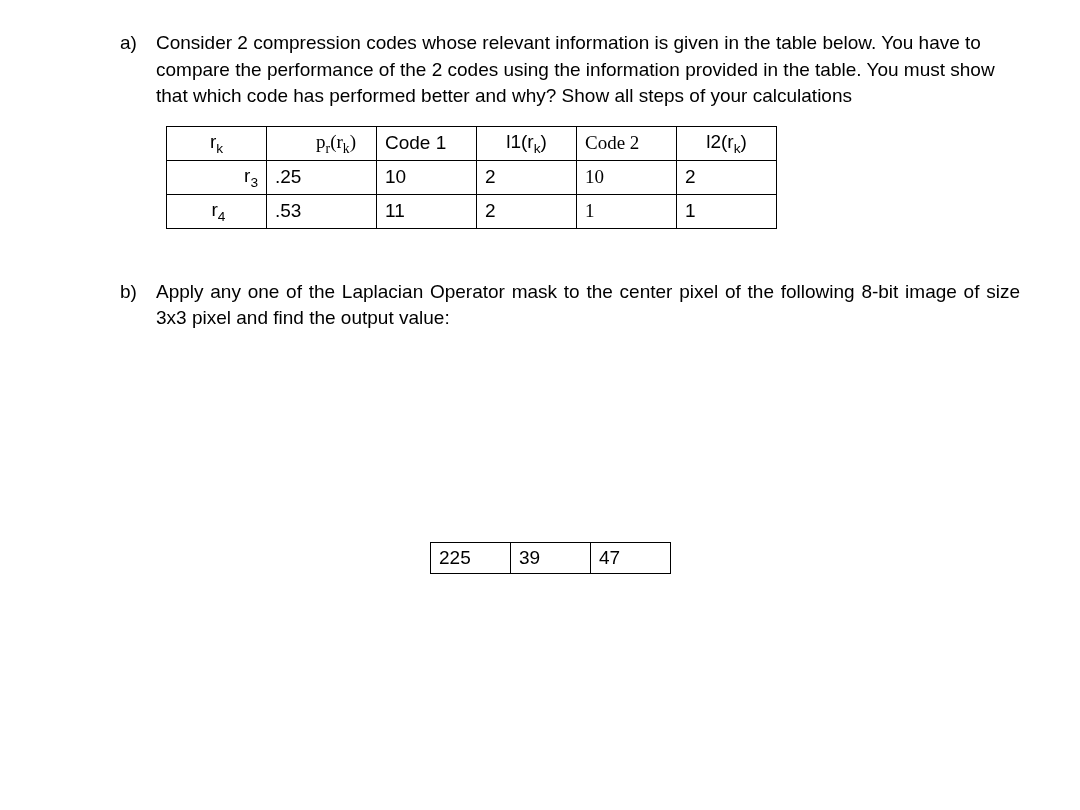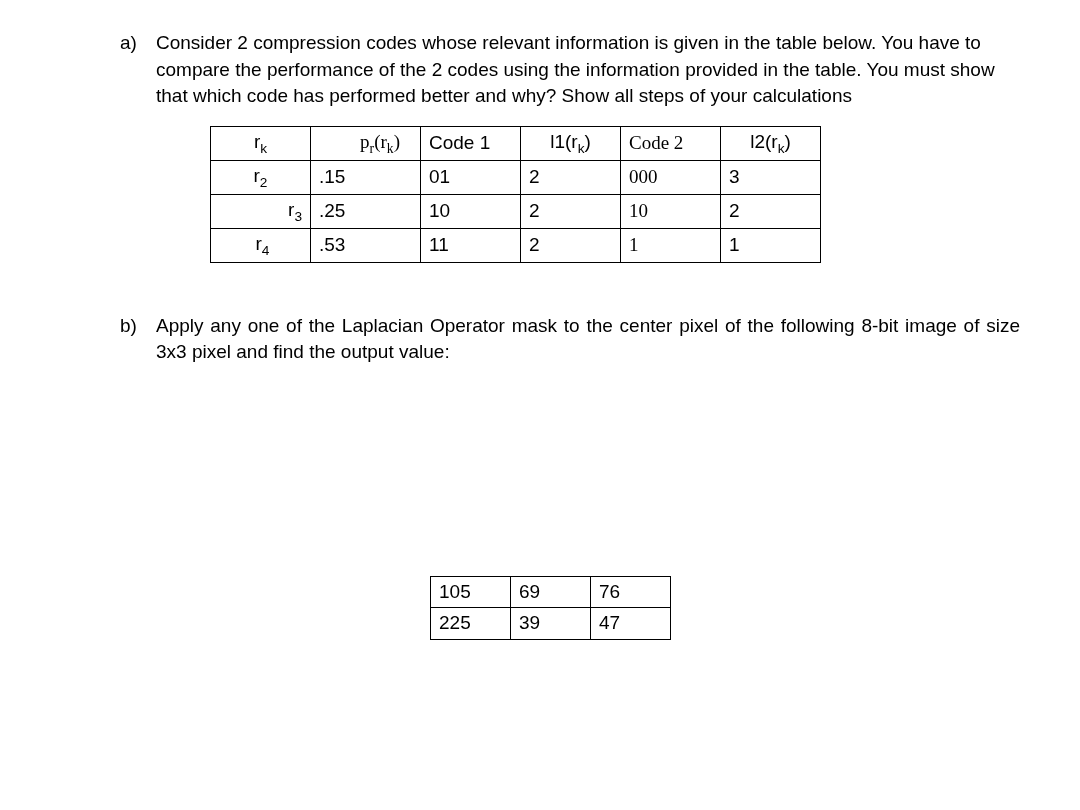--- a/index.html
+++ b/index.html
@@ -29,21 +29,21 @@
       flex-shrink: 0;
     }
     .qtext {
       flex: 1;
     }
     table {
       border-collapse: collapse;
       margin-top: 16px;
     }
     table.codes {
-      margin-left: 90px;
+      margin-left: 46px;
     }
     table.codes td {
       border: 1px solid #000;
       padding: 2px 8px;
       height: 28px;
       text-align: left;
       vertical-align: middle;
     }
     table.codes .col-rk { width: 100px; text-align: center; }
     table.codes .col-pr { width: 110px; }
@@ -90,28 +90,20 @@
       <td class="col-code1 hdr" style="text-align:left;">Code 1</td>
       <td class="col-l1 hdr">
         <span>l1(r</span><sub>k</sub><span>)</span>
       </td>
       <td class="col-code2 hdr" style="text-align:left;">Code 2</td>
       <td class="col-l2 hdr">
         <span>l2(r</span><sub>k</sub><span>)</span>
       </td>
     </tr>
     <tr>
-      <td class="col-rk" style="text-align:center;"><span>r</span><sub>2</sub></td>
-      <td class="col-pr">.15</td>
-      <td class="col-code1">01</td>
-      <td class="col-l1">2</td>
-      <td class="col-code2">000</td>
-      <td class="col-l2">3</td>
-    </tr>
-    <tr>
       <td class="col-rk" style="text-align:right;"><span>r</span><sub>3</sub></td>
       <td class="col-pr">.25</td>
       <td class="col-code1">10</td>
       <td class="col-l1">2</td>
       <td class="col-code2">10</td>
       <td class="col-l2">2</td>
     </tr>
     <tr>
       <td class="col-rk" style="text-align:center;padding-left:12px;"><span>r</span><sub>4</sub></td>
       <td class="col-pr">.53</td>
@@ -125,25 +117,20 @@
 </div>
 
 <div class="question" style="margin-top:50px;">
   <div class="question-row">
     <div class="label">b)</div>
     <div class="qtext" style="text-align:justify;">Apply any one of the Laplacian Operator mask to the center pixel of the following 8-bit image of size 3x3 pixel and find the output value:</div>
   </div>
 
   <table class="img3x3">
     <tbody>
-        <tr>
-      <td>105</td>
-      <td>69</td>
-      <td>76</td>
-    </tr>
     <tr>
       <td>225</td>
       <td>39</td>
       <td>47</td>
     </tr>
   </tbody>
     </table>
 </div>
 
 </body></html>

